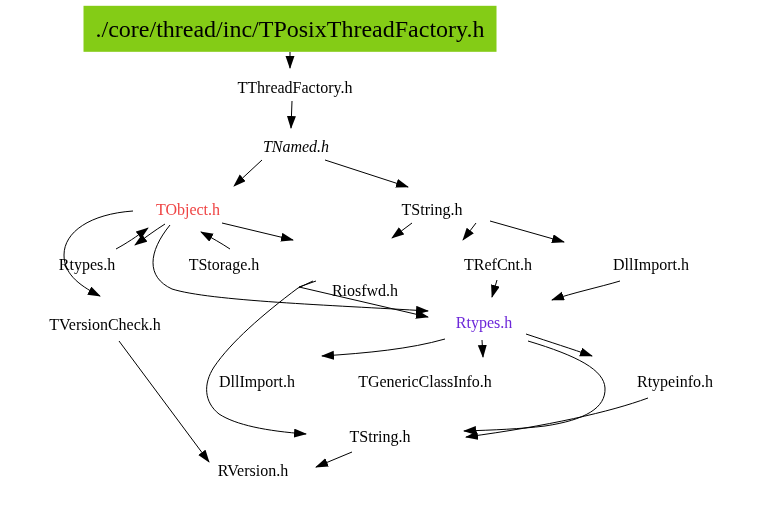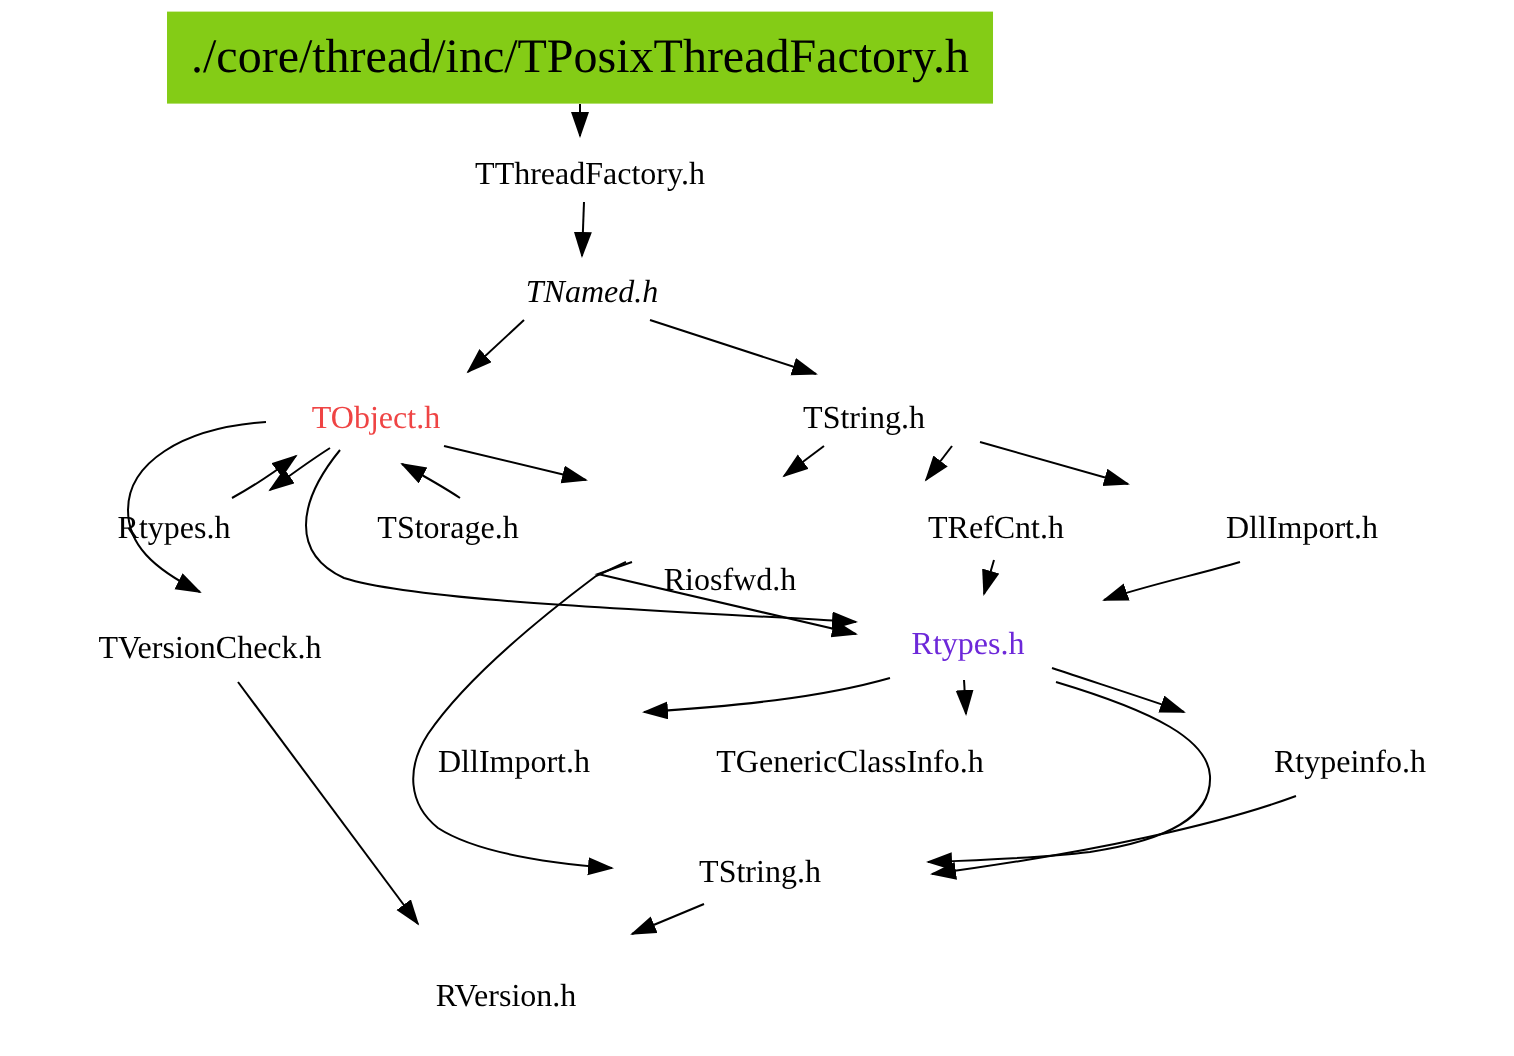--- a/index.html
+++ b/index.html
@@ -74,15 +74,15 @@
       <div class="node" style="left: 224px; top: 265px; color: rgb(0, 0, 0); text-align: right;">TStorage.h</div>
       <div class="node" style="left: 365px; top: 265px; color: rgb(0, 0, 0); margin-top: 26px;">Riosfwd.h</div>
       <div class="node" style="left: 498px; top: 265px; color: rgb(0, 0, 0);">TRefCnt.h</div>
       <div class="node" style="left: 651px; top: 265px; color: rgb(0, 0, 0);">DllImport.h</div>
       <div class="node" style="left: 105px; top: 325px; color: rgb(0, 0, 0);">TVersionCheck.h</div>
       <div class="node" style="left: 484px; top: 323px; color: #6d28d9;">Rtypes.h</div>
       <div class="node" style="left: 257px; top: 382px; color: rgb(0, 0, 0);">DllImport.h</div>
       <div class="node" style="left: 425px; top: 382px; color: rgb(0, 0, 0);">TGenericClassInfo.h</div>
       <div class="node" style="left: 675px; top: 382px; color: rgb(0, 0, 0);">Rtypeinfo.h</div>
       <div class="node" style="left: 380px; top: 437px; color: rgb(0, 0, 0);">TString.h</div>
-      <div class="node" style="left: 253px; top: 499px; color: rgb(0, 0, 0);">RVersion.h</div>
+      <div class="node" style="left: 253px; top: 471px; color: rgb(0, 0, 0);">RVersion.h</div>
     </div>
 </div>
 
 </body></html>

